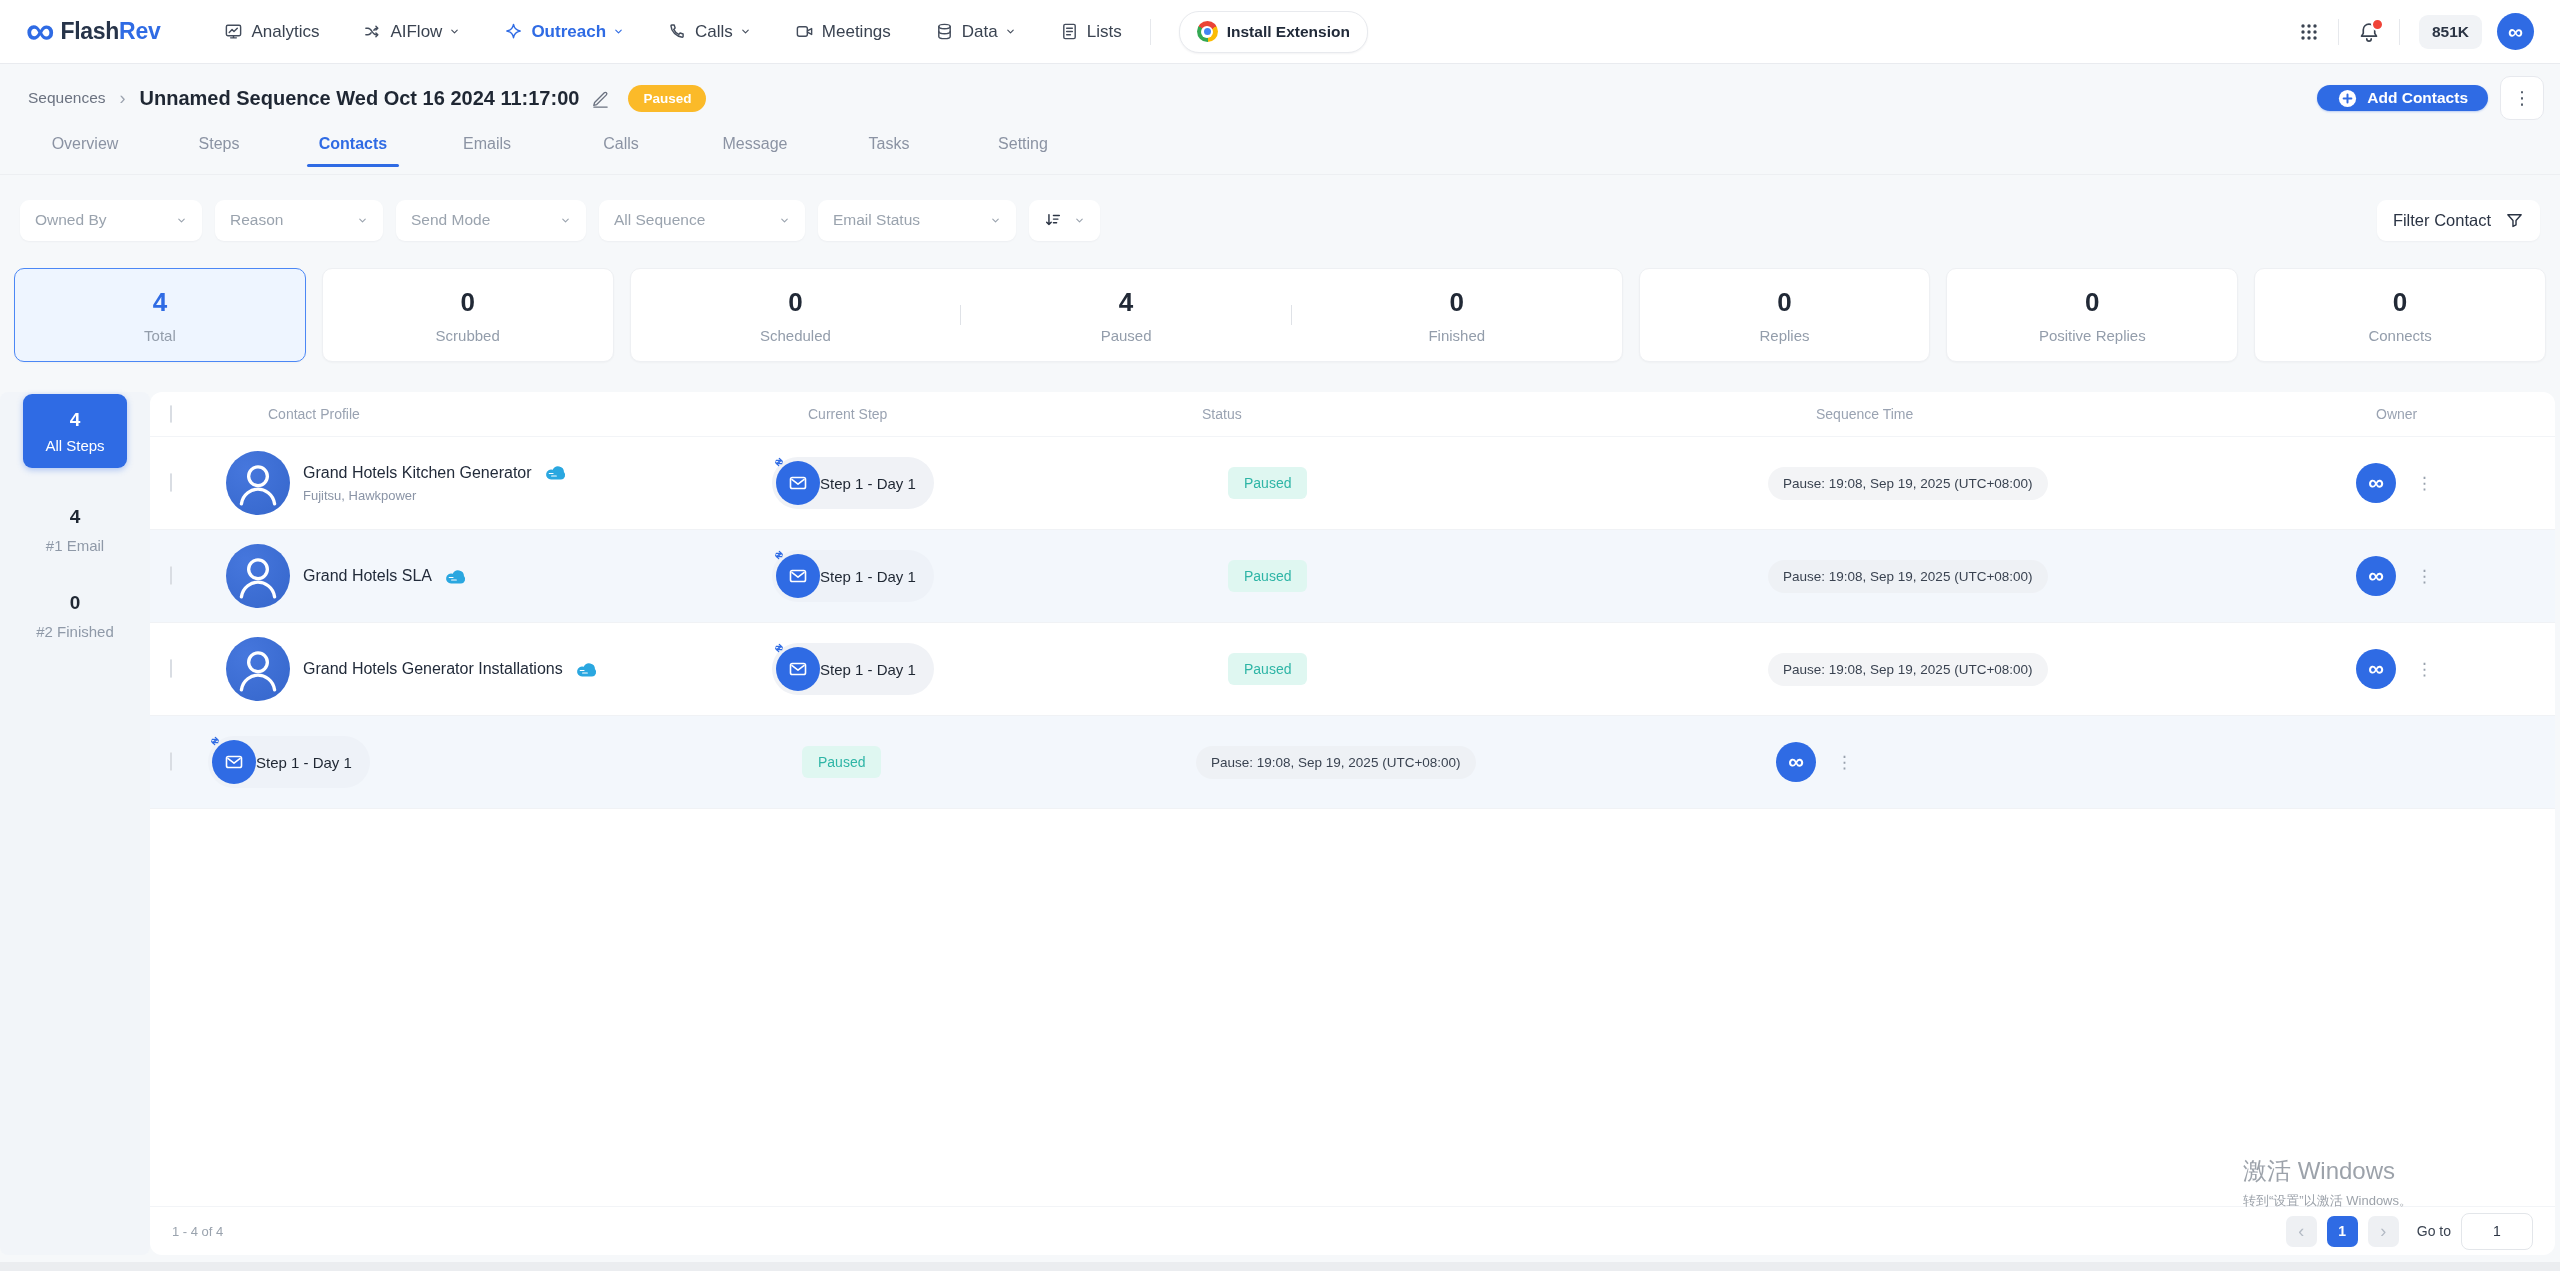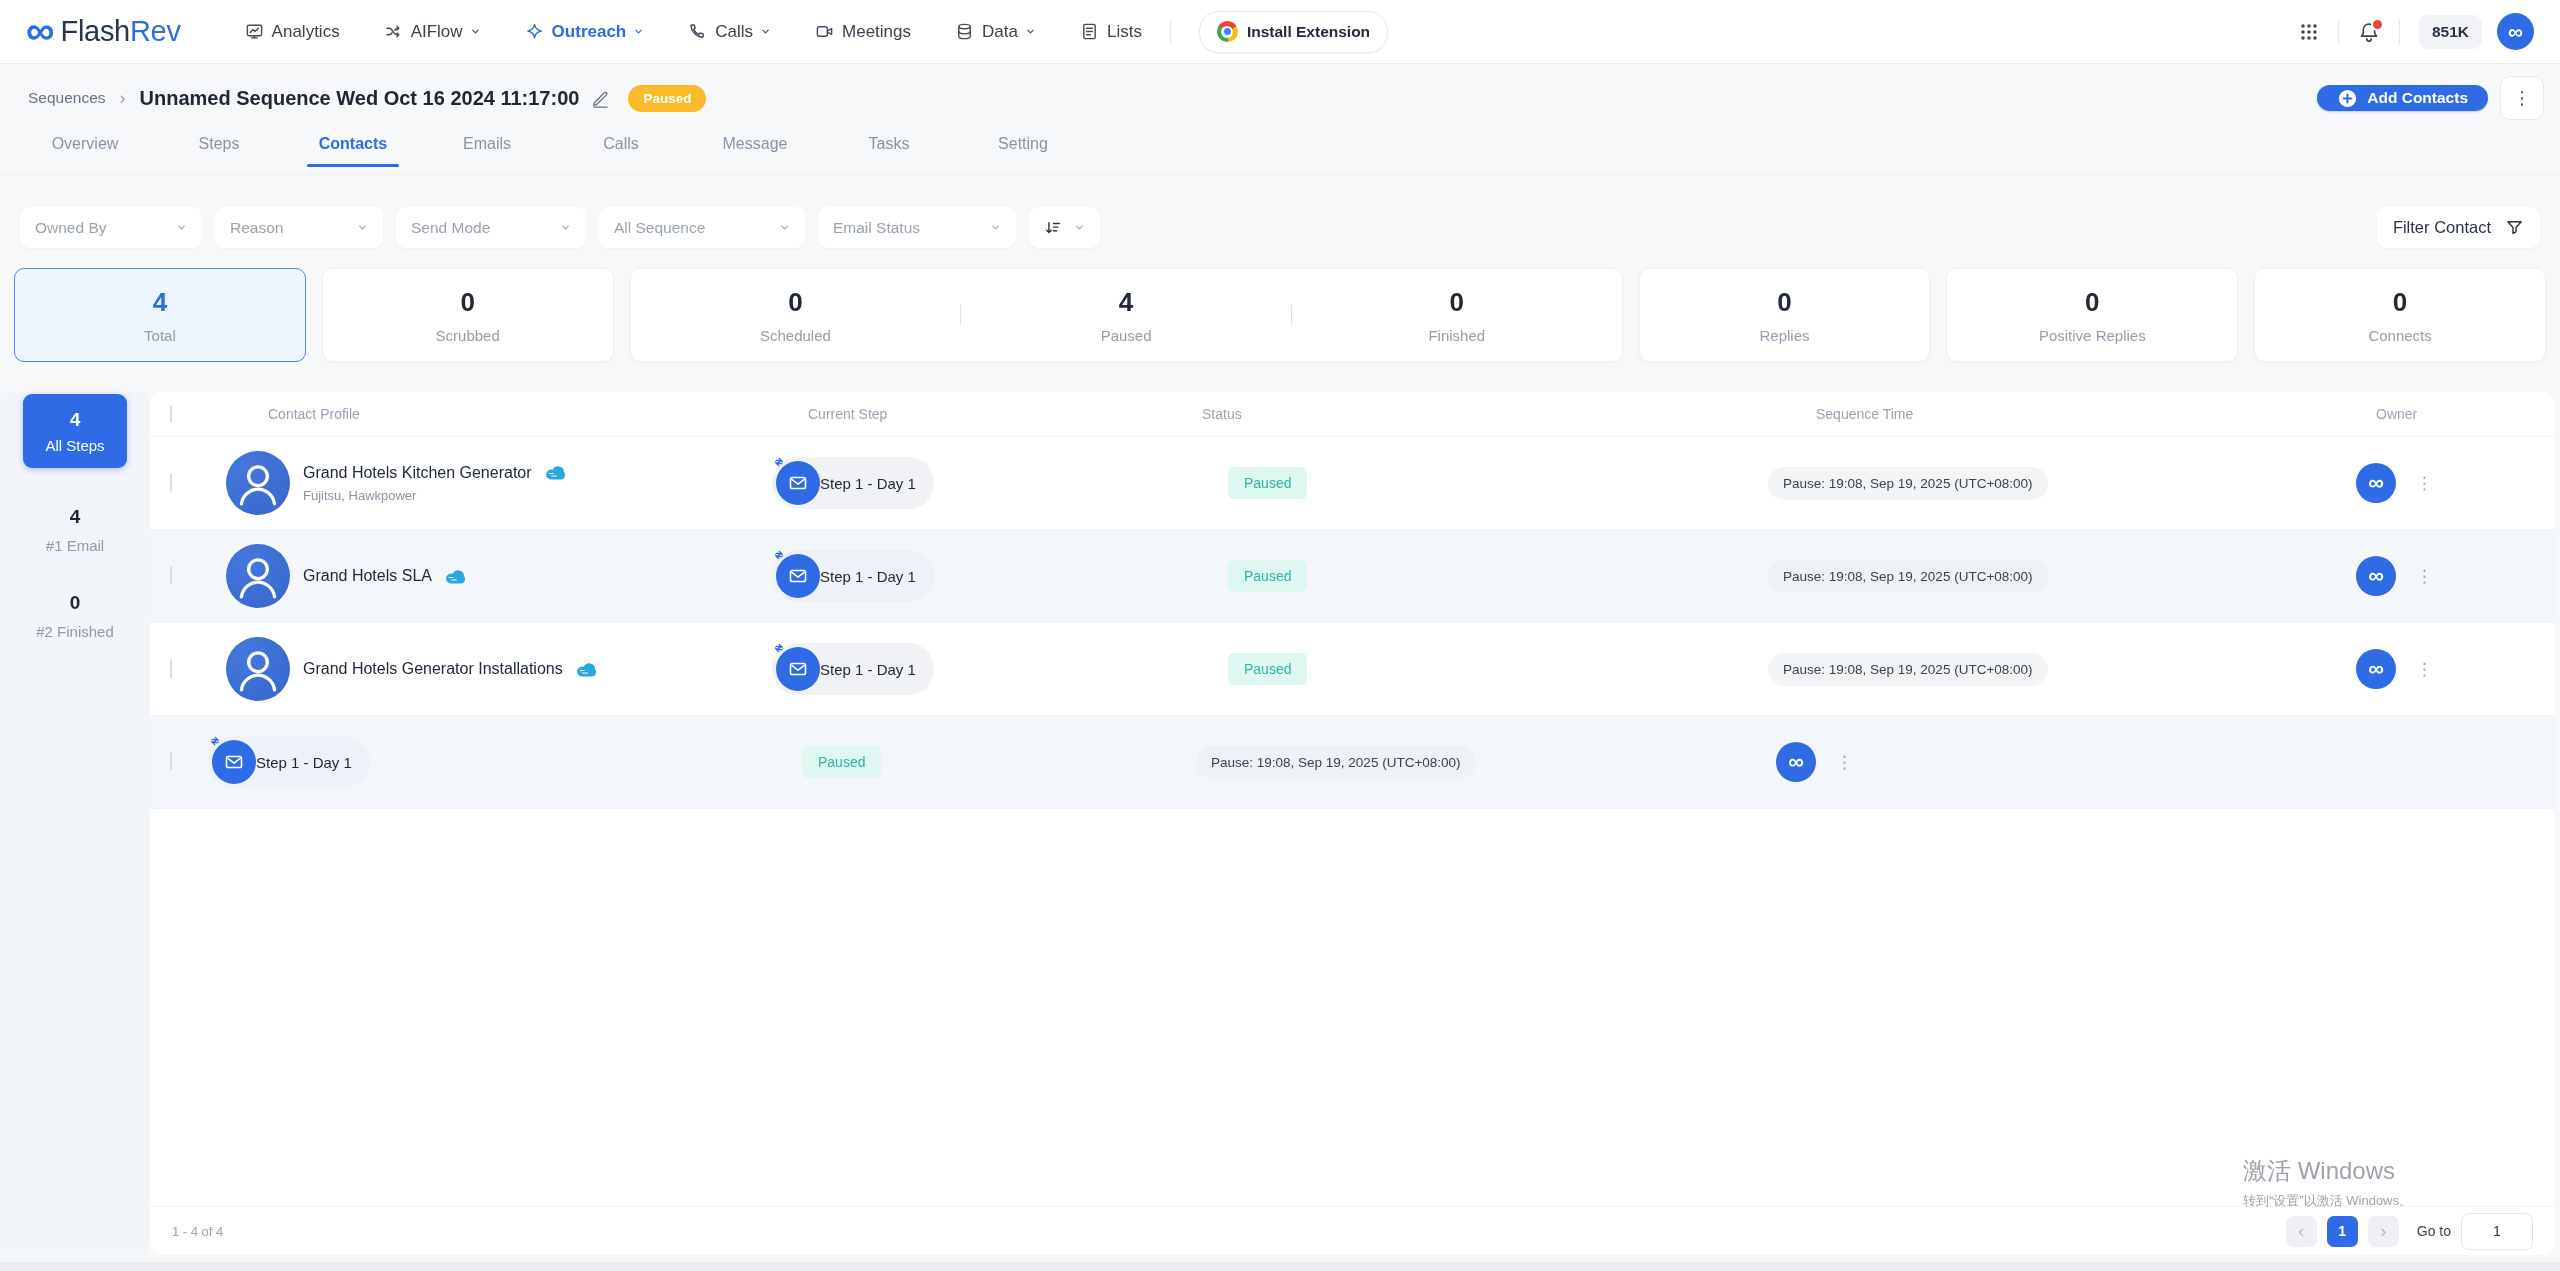--- a/index.html
+++ b/index.html
@@ -5,21 +5,21 @@
   html,body{margin:0;padding:0}
   body{font-family:"Liberation Sans",sans-serif;-webkit-font-smoothing:antialiased}
   .screen{position:relative;width:2560px;height:1271px;overflow:hidden;background:#f6f8fa;color:#1f2733}
   svg{display:block}
 
   
   .topbar{position:absolute;top:0;left:0;right:0;height:64px;background:#fff;border-bottom:1px solid #e9ebef;
           display:flex;align-items:center;padding:0 26px;box-sizing:border-box;z-index:20}
   .brand{display:flex;align-items:center;gap:6px}
   .brand-mark{color:#2f6be4;font-size:40px;font-weight:800;line-height:0;margin-top:-4px}
-  .brand-text{font-size:29px;font-weight:400;letter-spacing:-.3px}
+  .brand-text{font-size:23px;font-weight:700;letter-spacing:-.3px}
   .brand-text .b1{color:#273449}.brand-text .b2{color:#2f6be4}
   .nav{display:flex;align-items:center;gap:44px;margin-left:64px}
   .nav-item{display:flex;align-items:center;gap:8px;font-size:17px;font-weight:500;color:#3a4351;cursor:pointer}
   .nav-item svg{color:#444d5c}
   .nav-item.active{color:#2f6be4;font-weight:600}
   .nav-item.active svg{color:#2f6be4}
   .nav-chev{color:#8d96a5;margin-left:-1px}
   .nav-item.active .nav-chev{color:#2f6be4}
   .vsep{width:1px;height:26px;background:#e6e8ec;margin:0 28px}
   .install-pill{display:flex;align-items:center;gap:9px;height:40px;padding:0 17px;border:1px solid #e8eaee;border-radius:20px;
@@ -49,21 +49,21 @@
              color:#4b5563;font-size:18px;cursor:pointer}
 
   
   .tabs{position:absolute;top:126px;left:0;right:0;height:48px;display:flex;align-items:flex-start;padding-left:18px;border-bottom:1px solid #edeff2}
   .tab{width:134px;text-align:center;font-size:16px;color:#8b93a3;cursor:pointer;padding-top:9px}
   .tab .ul{display:none}
   .tab.active{color:#2f6be4;font-weight:700}
   .tab.active .ul{display:block;width:92px;height:3px;background:#2f6be4;border-radius:2px;margin:11px auto 0}
 
   
-  .filter-row{position:absolute;top:192px;left:0;right:0;height:56px;display:flex;align-items:flex-end;gap:13px;padding:0 20px;box-sizing:border-box}
+  .filter-row{position:absolute;top:192px;left:0;right:0;height:56px;display:flex;align-items:center;gap:13px;padding:0 20px;box-sizing:border-box}
   .dd{display:flex;align-items:center;justify-content:space-between;gap:18px;background:#fff;border-radius:9px;height:41px;padding:0 15px;
       font-size:15.5px;color:#9aa3ae;cursor:pointer;box-shadow:0 1px 2px rgba(16,24,40,.04)}
   .dd svg{color:#9aa3ae}
   .dd.sort-dd{gap:12px;color:#2b3444}
   .dd.sort-dd .sorticon{color:#2b3444}
   .filter-contact{margin-left:auto;display:flex;align-items:center;gap:14px;background:#fff;border-radius:9px;height:41px;padding:0 16px;
                   font-size:16.5px;color:#2b3444;cursor:pointer;box-shadow:0 1px 2px rgba(16,24,40,.04)}
 
   
   .stats{position:absolute;top:268px;left:0;right:0;padding:0 14px;display:flex;gap:16px;box-sizing:border-box}

